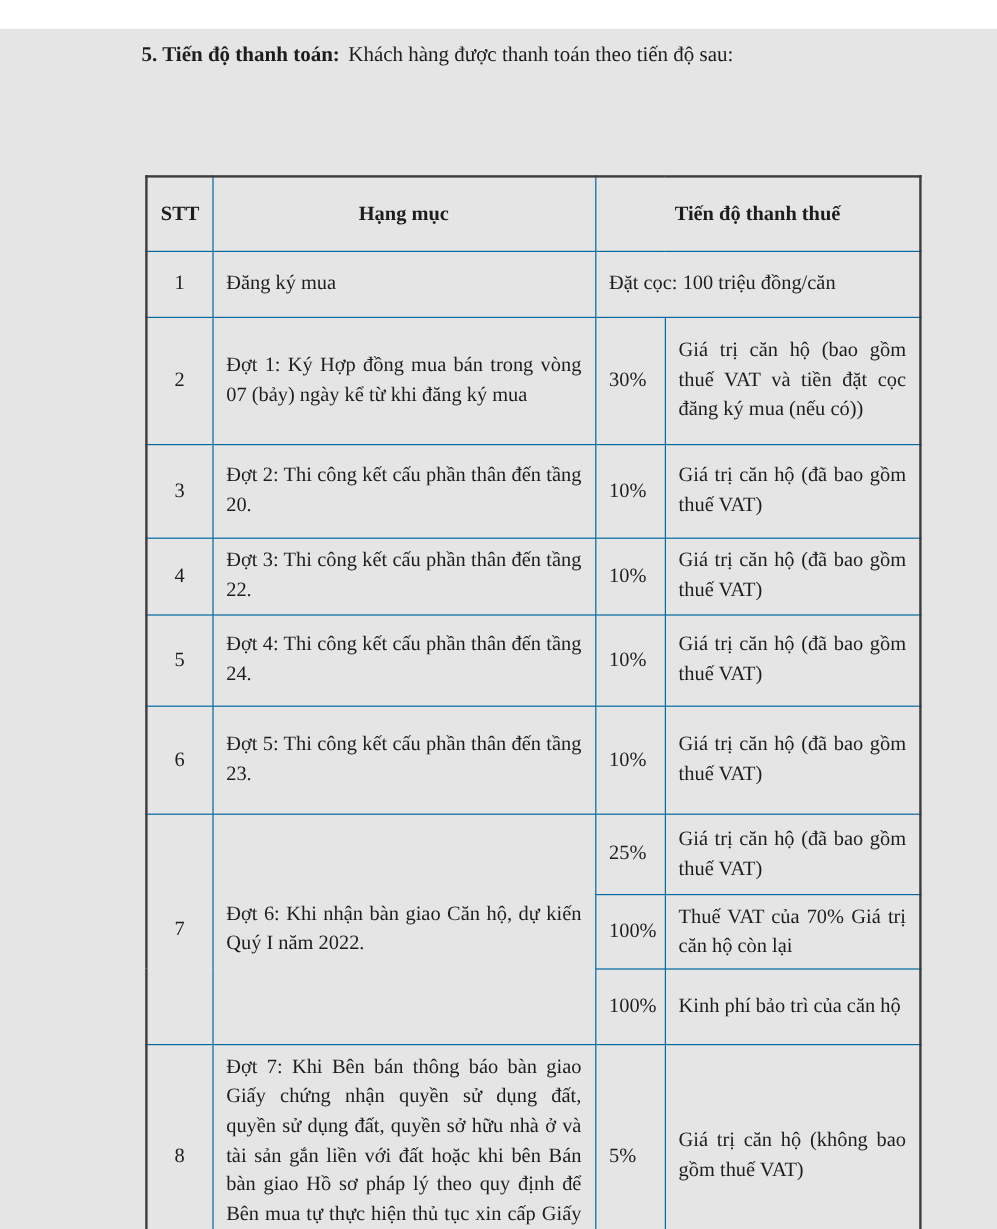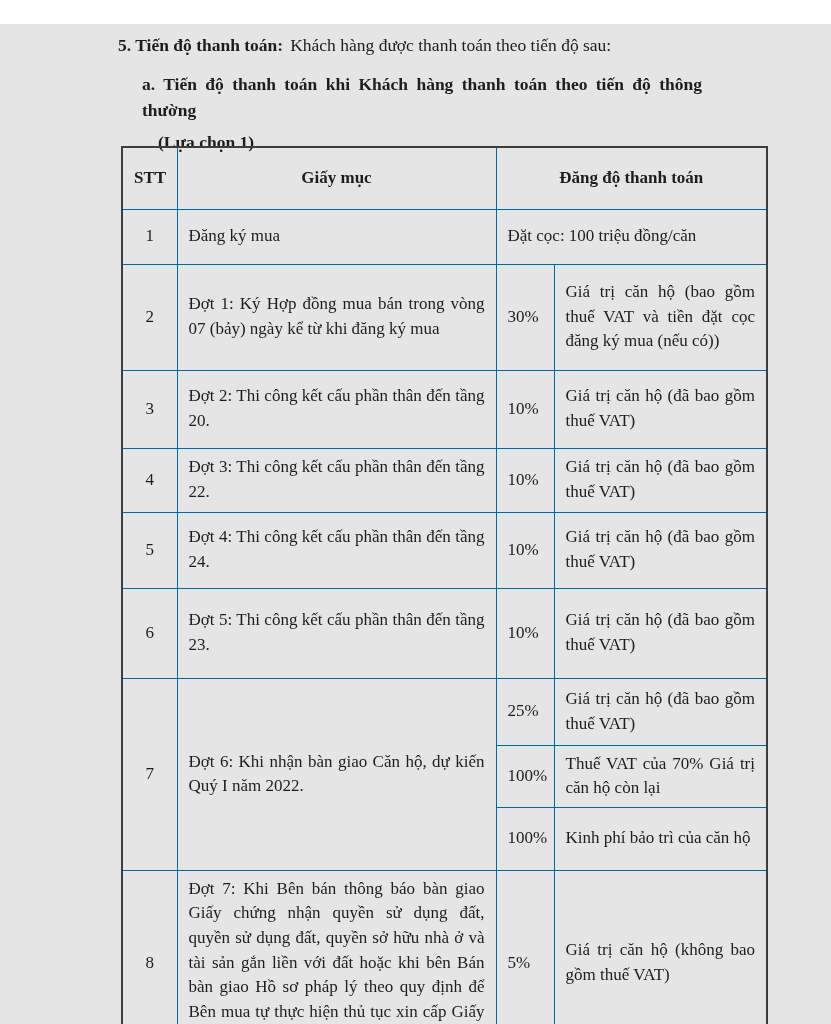--- a/index.html
+++ b/index.html
@@ -67,38 +67,34 @@
 </style>
 </head>
 <body>
 
 <div class="page">
 
   <div class="section-heading">
     <span class="bold">5. Tiến độ thanh toán:</span><span class="normal">Khách hàng được thanh toán theo tiến độ sau:</span>
   </div>
 
-  <div class="subsection-heading">
-    <div class="line1">a. Tiến độ thanh toán khi Khách hàng thanh toán theo tiến độ thông thường</div>
-    <div class="line2">(Lựa chọn 1)</div>
-  </div>
 
   <table class="payment">
     <colgroup>
       <col style="width:55px">
       <col style="width:319px">
       <col style="width:58px">
       <col style="width:213px">
     </colgroup>
 
     <tbody>
         <tr style="height:62px">
       <th>STT</th>
-      <th>Giấy mục</th>
-      <th colspan="2">Đăng độ thanh toán</th>
+      <th>Hạng mục</th>
+      <th colspan="2">Tiến độ thanh thuế</th>
     </tr>
 
     <tr style="height:55px">
       <td class="stt">1</td>
       <td class="item">Đăng ký mua</td>
       <td class="deposit" colspan="2">Đặt cọc: 100 triệu đồng/căn</td>
     </tr>
 
     <tr style="height:106px">
       <td class="stt">2</td>

